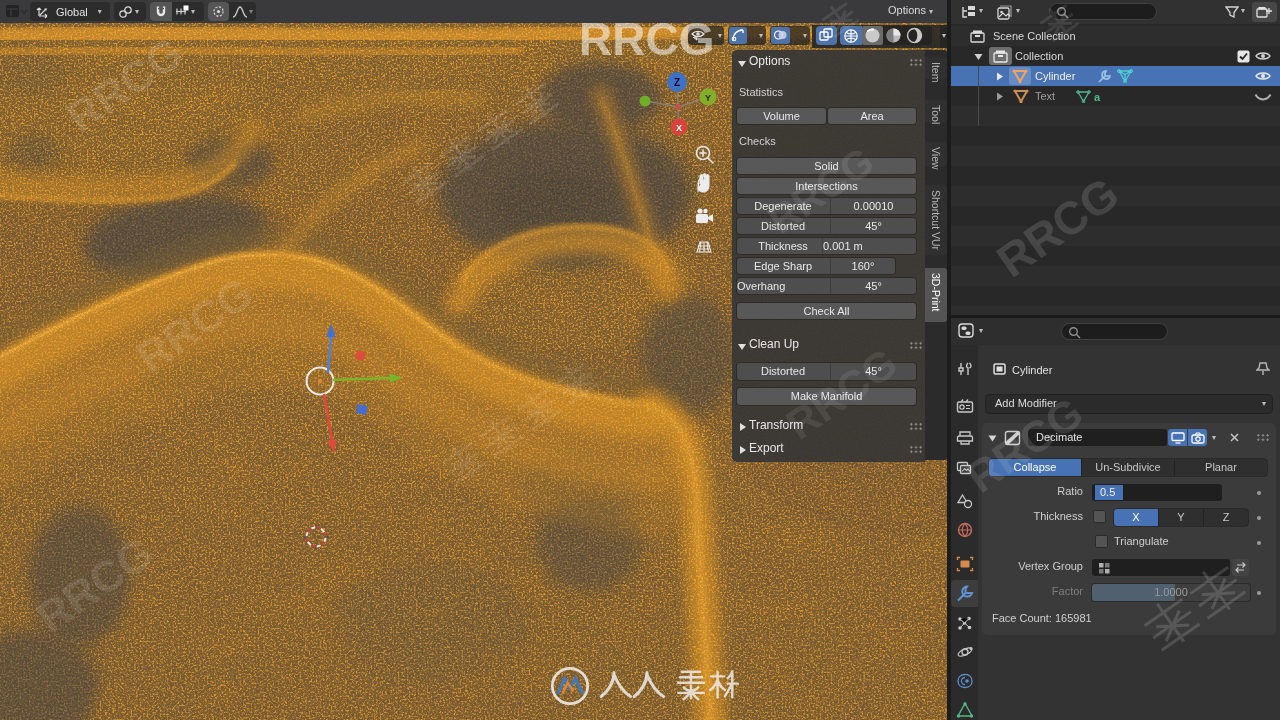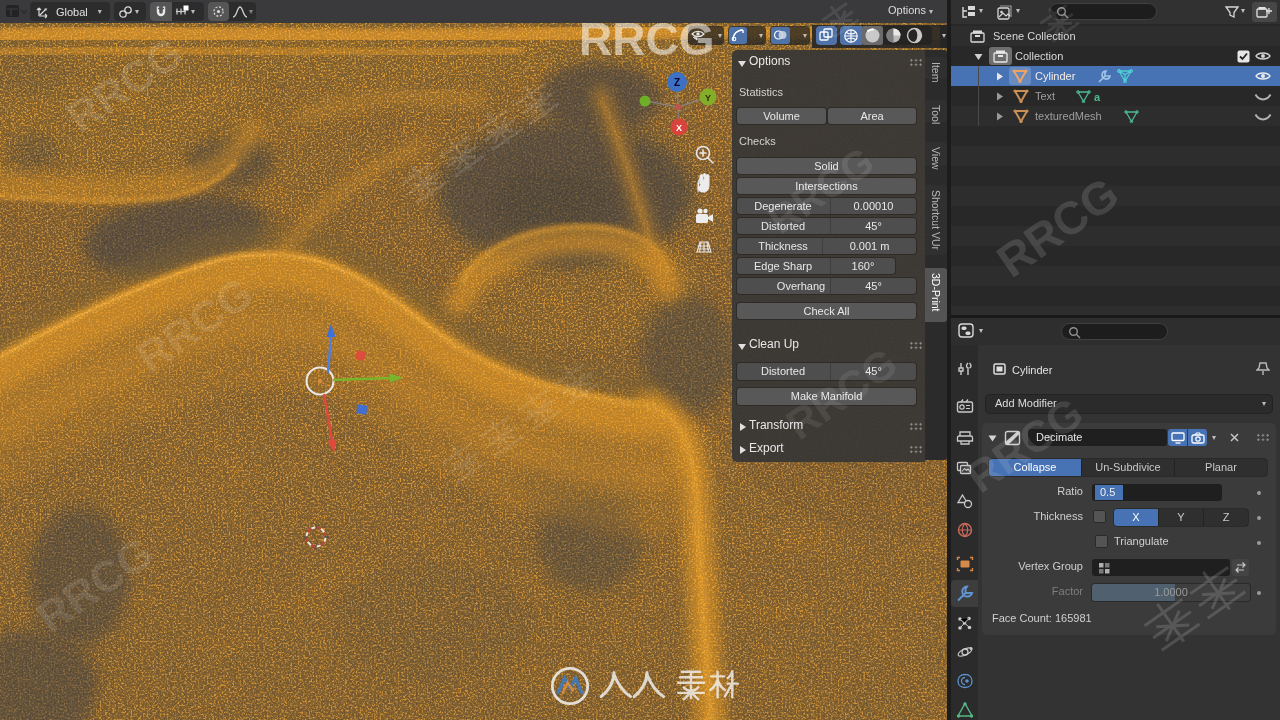--- a/index.html
+++ b/index.html
@@ -356,28 +356,28 @@
  <div class="nval" style="left:5px;top:148px;width:179px;">
       <span style="position:absolute;left:0;width:92px;text-align:center;">Degenerate</span>
       <span style="position:absolute;left:93px;right:0;text-align:center;border-left:1px solid #3e3e3e;">0.00010</span>
     </div>
  <div class="nval" style="left:5px;top:168px;width:179px;">
       <span style="position:absolute;left:0;width:92px;text-align:center;">Distorted</span>
       <span style="position:absolute;left:93px;right:0;text-align:center;border-left:1px solid #3e3e3e;">45°</span>
     </div>
  <div class="nval" style="left:5px;top:188px;width:179px;">
       <span style="position:absolute;left:0;width:92px;text-align:center;">Thickness</span>
-      <span style="position:absolute;left:85px;right:0;text-align:center;border-left:1px solid #3e3e3e;">0.001 m</span>
+      <span style="position:absolute;left:85px;right:0;text-align:left;border-left:1px solid #3e3e3e;">0.001 m</span>
     </div>
  <div class="nval" style="left:5px;top:208px;width:158px;">
       <span style="position:absolute;left:0;width:92px;text-align:center;">Edge Sharp</span>
       <span style="position:absolute;left:93px;right:0;text-align:center;border-left:1px solid #3e3e3e;">160°</span>
     </div>
  <div class="nval" style="left:5px;top:228px;width:179px;">
-      <span style="position:absolute;left:0;width:92px;text-align:center;padding-left:36px;">Overhang</span>
+      <span style="position:absolute;left:0;width:92px;">Overhang</span>
       <span style="position:absolute;left:93px;right:0;text-align:center;border-left:1px solid #3e3e3e;">45°</span>
     </div>
  <div class="nbtn" style="left:5px;top:253px;width:179px;">Check All</div>
  <svg class="abs" style="left:5px;top:292px" width="10" height="10" viewBox="0 0 10 10">
       <path d="M1 2 L9 2 L5 8 Z" fill="#e0e0e0"></path>
     </svg>
  <div class="phead" style="left:17px;top:287px;">Clean Up</div>
  <div class="dots" style="left:177px;top:291px;"></div>
  <div class="nval" style="left:5px;top:313px;width:179px;height:17px;line-height:17px;">
       <span style="position:absolute;left:0;width:92px;text-align:center;">Distorted</span>
@@ -504,41 +504,20 @@
       </svg>
   <span style="position:absolute;left:84px;color:#9e9e9e;">Text</span>
   <svg class="abs" style="left:125px;top:4px" width="15" height="13" viewBox="0 0 15 13">
         <path d="M2 2 H13 L7.5 11.5 Z" fill="none" stroke="#4db893" stroke-width="1.3"></path>
         <circle cx="2" cy="2" r="1.3" fill="none" stroke="#4db893"></circle>
         <circle cx="13" cy="2" r="1.3" fill="none" stroke="#4db893"></circle>
         <circle cx="7.5" cy="11.5" r="1.3" fill="none" stroke="#4db893"></circle>
       </svg>
   <svg class="abs" style="left:141px;top:5px" width="12" height="11" viewBox="0 0 12 11">
         <text x="2" y="10" font-size="11" fill="#4fb98c" font-weight="bold">a</text>
-      </svg>
-  <svg class="abs" style="left:303px;top:7px" width="18" height="10" viewBox="0 0 18 10">
-        <path d="M1.5 1.5 C5 8 13 8 16.5 1.5" fill="none" stroke="#b2b2b2" stroke-width="2"></path>
-      </svg>
- </div>
- <div class="orow" style="top:106px;">
-  <svg class="abs" style="left:45px;top:6px" width="8" height="9" viewBox="0 0 8 9">
-        <path d="M1 0.5 L7 4.5 L1 8.5 Z" fill="#9a9a9a"></path>
-      </svg>
-  <svg class="abs" style="left:62px;top:3px" width="16" height="14" viewBox="0 0 16 14">
-        <path d="M2 2 H14 L8 12.5 Z" fill="none" stroke="#c98f56" stroke-width="2" stroke-linejoin="round"></path>
-        <circle cx="2" cy="2" r="1.6" fill="#c98f56"></circle>
-        <circle cx="14" cy="2" r="1.6" fill="#c98f56"></circle>
-        <circle cx="8" cy="12.5" r="1.6" fill="#c98f56"></circle>
-      </svg>
-  <span style="position:absolute;left:84px;color:#9e9e9e;">texturedMesh</span>
-  <svg class="abs" style="left:173px;top:4px" width="15" height="13" viewBox="0 0 15 13">
-        <path d="M2 2 H13 L7.5 11.5 Z" fill="none" stroke="#4db893" stroke-width="1.3"></path>
-        <circle cx="2" cy="2" r="1.3" fill="none" stroke="#4db893"></circle>
-        <circle cx="13" cy="2" r="1.3" fill="none" stroke="#4db893"></circle>
-        <circle cx="7.5" cy="11.5" r="1.3" fill="none" stroke="#4db893"></circle>
       </svg>
   <svg class="abs" style="left:303px;top:7px" width="18" height="10" viewBox="0 0 18 10">
         <path d="M1.5 1.5 C5 8 13 8 16.5 1.5" fill="none" stroke="#b2b2b2" stroke-width="2"></path>
       </svg>
  </div>
  <div class="abs" style="left:27px;top:66px;width:1px;height:60px;background:#4a4a4a;"></div>
 </div>
 
 <div class="abs" style="left:951px;top:315px;width:329px;height:3px;background:#191919;"></div>
 <div class="abs" style="left:947px;top:0;width:4px;height:720px;background:#1c1c1c;"></div>

